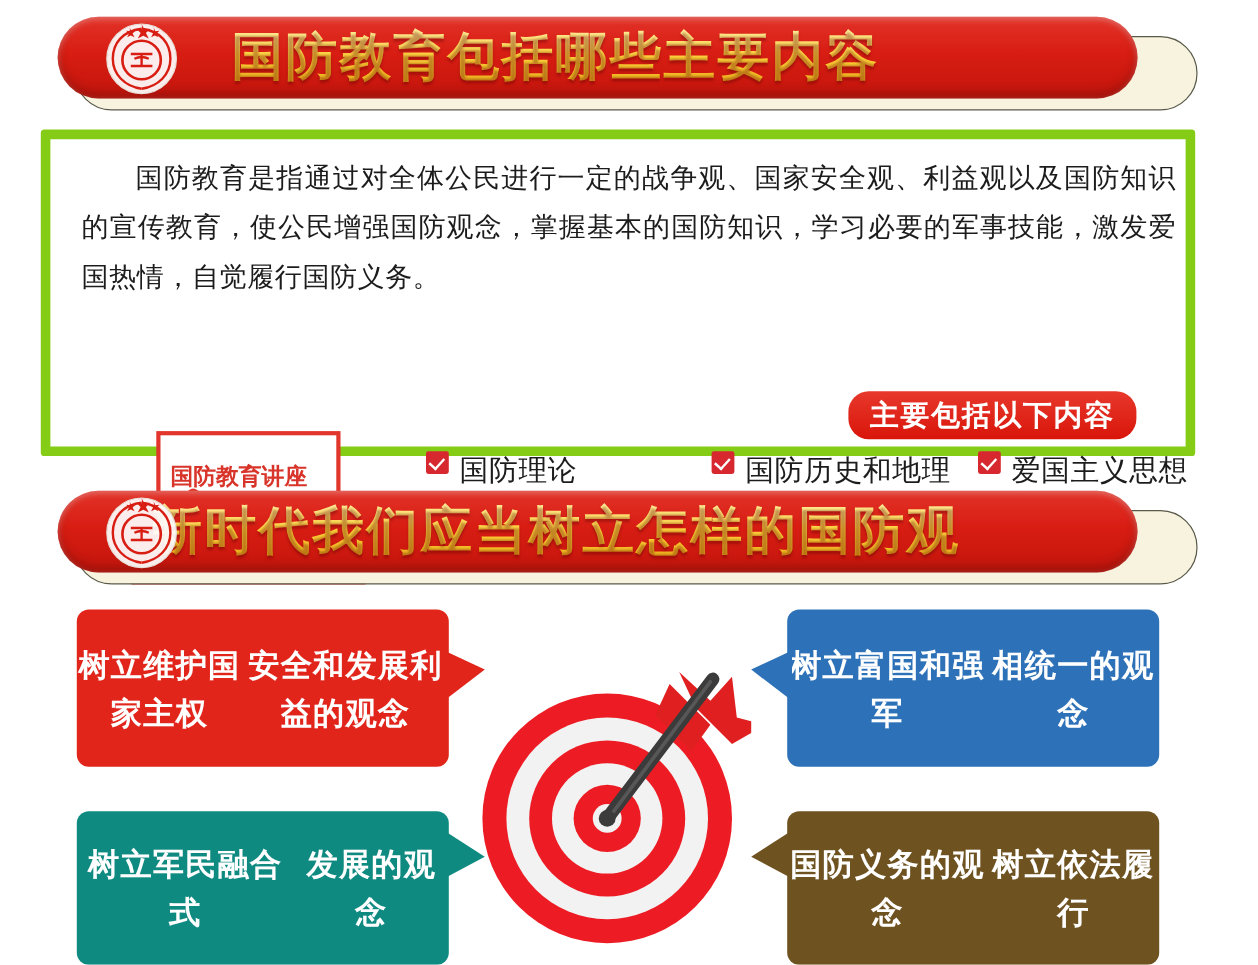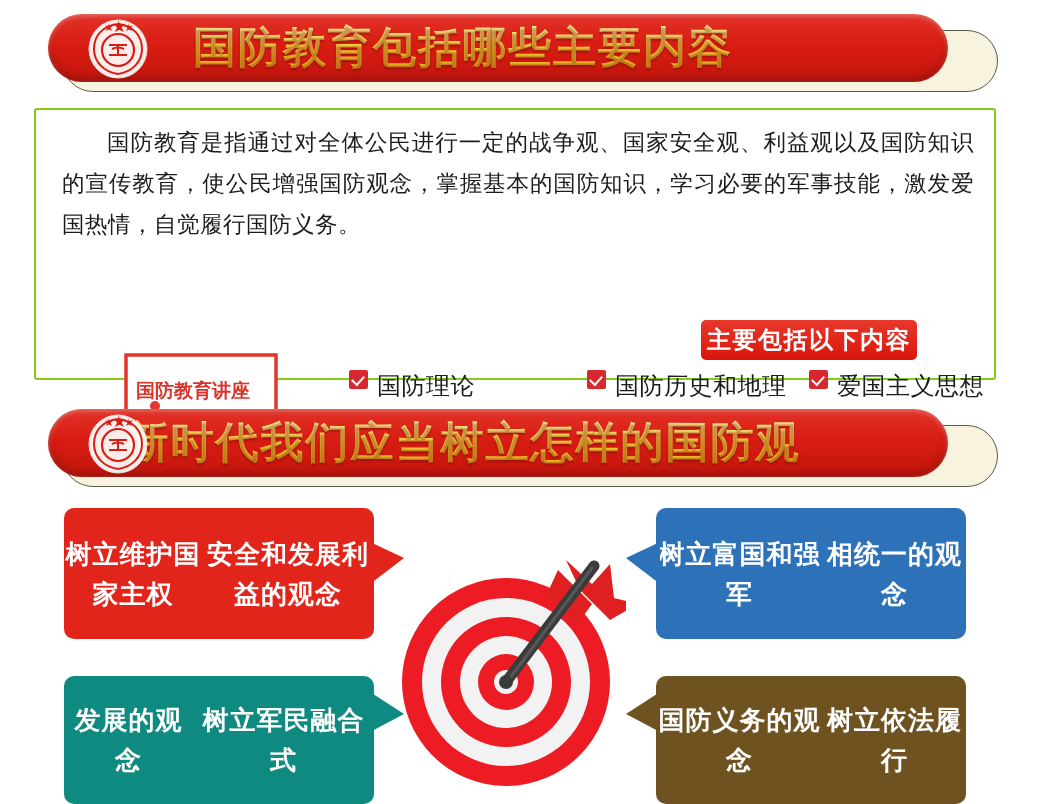--- a/index.html
+++ b/index.html
@@ -70,21 +70,21 @@
     height: 64px;
   }
 
   
   .content-box {
     position: absolute;
     left: 34px;
     top: 108px;
     width: 962px;
     height: 272px;
-    border: 2px solid #84cc16;
+    border: 8px solid #84cc16;
     border-radius: 3px;
     box-sizing: border-box;
     background: #fff;
   }
   .paragraph {
     position: absolute;
     left: 26px;
     top: 12px;
     width: 912px;
     font-size: 22.5px;
@@ -93,24 +93,24 @@
     text-indent: 2em;
     text-align: justify;
     letter-spacing: 0.5px;
   }
 
   
   .pill-label {
     position: absolute;
     left: 665px;
     top: 210px;
-    width: 216px;
+    width: 240px;
     height: 40px;
     background: linear-gradient(180deg, #e8382c 0%, #d9150a 100%);
-    border-radius: 5px;
+    border-radius: 17px;
     color: #ffffff;
     font-size: 24px;
     font-weight: bold;
     letter-spacing: 1.5px;
     display: flex;
     align-items: center;
     justify-content: center;
   }
 
   
@@ -392,22 +392,22 @@
 </div>
 
 <div class="bubble" id="bubble-tr">
   <span class="tail"></span>
   <div>树立富国和强军</div>
   <div>相统一的观念</div>
 </div>
 
 <div class="bubble" id="bubble-bl">
   <span class="tail"></span>
+  <div>树立军民融合式</div>
   <div>发展的观念</div>
-  <div>树立军民融合式</div>
 </div>
 
 <div class="bubble" id="bubble-br">
   <span class="tail"></span>
   <div>国防义务的观念</div>
   <div>树立依法履行</div>
 </div>
 
 <svg class="target" viewBox="0 0 228 250">
   <g>

